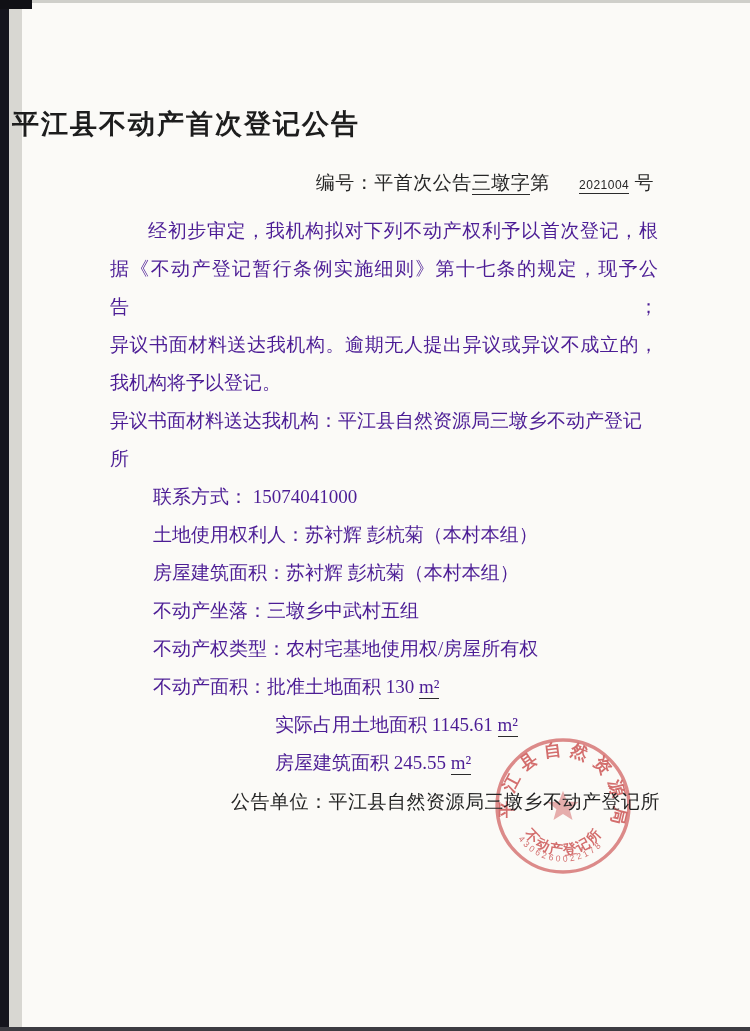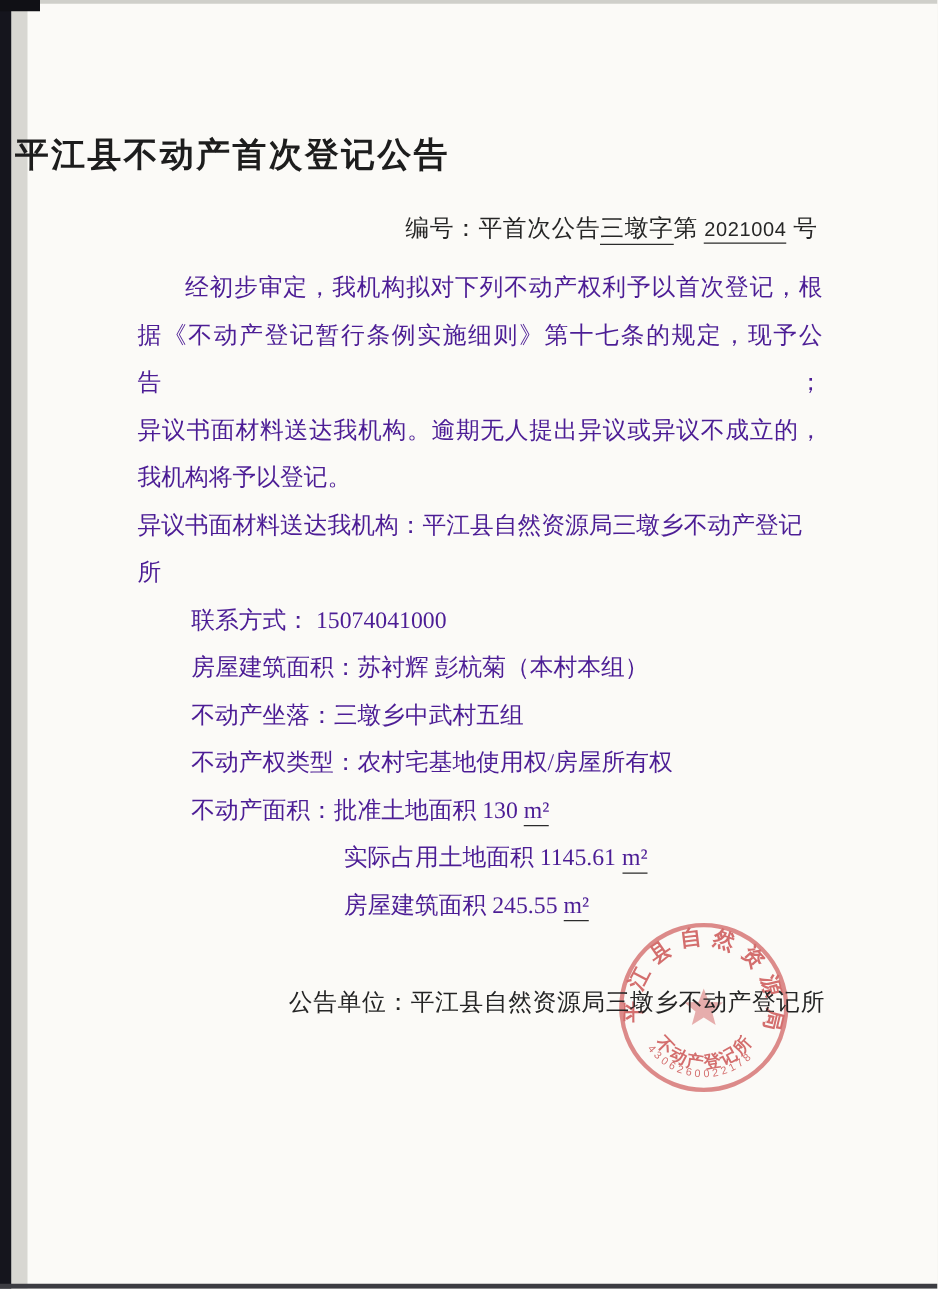--- a/index.html
+++ b/index.html
@@ -21,21 +21,21 @@
   .edge-bottom{position:absolute;left:0;bottom:0;width:750px;height:4px;background:#3c3c42;}
 
   .title{
     position:absolute;left:12px;top:106px;width:750px;
     text-align:left;font-size:27px;font-weight:bold;letter-spacing:2px;color:#1d1d1d;
   }
   .serial{
     position:absolute;top:170px;right:96px;font-size:19px;color:#262626;letter-spacing:.5px;
   }
   .u{border-bottom:1.6px solid #2b2b2b;padding-bottom:1px;}
-  .num-sans{font-family:"Liberation Sans","DejaVu Sans",sans-serif;font-size:16px;}
+  .num-sans{font-family:"Liberation Sans","DejaVu Sans",sans-serif;font-size:12px;margin-left:24px;}
 
   .body-flow{
     position:absolute;left:110px;top:212px;width:548px;
     font-size:19px;line-height:38px;color:#4c1d95;
   }
   .jline{text-align:justify;text-align-last:justify;}
   .indent1{padding-left:43px;}
   .indent2{padding-left:165px;}
   .pl-2em{padding-left:38px;}
 
@@ -63,20 +63,21 @@
   <div class="serial"><span>编号：平首次公告</span><span class="u">三墩字</span><span>第 </span><span class="u num-sans">2021004</span><span> 号</span></div>
 
   <div class="body-flow">
     <div class="jline pl-2em">经初步审定，我机构拟对下列不动产权利予以首次登记，根</div>
     <div class="jline">据《不动产登记暂行条例实施细则》第十七条的规定，现予公告；</div>
     <div class="jline">异议书面材料送达我机构。逾期无人提出异议或异议不成立的，</div>
     <div>我机构将予以登记。</div>
 
     <div>异议书面材料送达我机构：平江县自然资源局三墩乡不动产登记所</div>
     <div class="indent1"><span>联系方式： </span><span>15074041000</span></div>
+    <div class="indent1">土地使用权利人：苏衬辉 彭杭菊（本村本组）</div>
     <div class="indent1">房屋建筑面积：苏衬辉 彭杭菊（本村本组）</div>
     <div class="indent1">不动产坐落：三墩乡中武村五组</div>
     <div class="indent1">不动产权类型：农村宅基地使用权/房屋所有权</div>
     <div class="indent1"><span>不动产面积：批准土地面积 </span><span>130 </span><span class="u">m²</span></div>
     <div class="indent2"><span>实际占用土地面积 </span><span>1145.61 </span><span class="u">m²</span></div>
     <div class="indent2"><span>房屋建筑面积 </span><span>245.55 </span><span class="u">m²</span></div>
   </div>
 
   <svg class="seal" viewBox="0 0 140 140" xmlns="http://www.w3.org/2000/svg">
     <defs>

